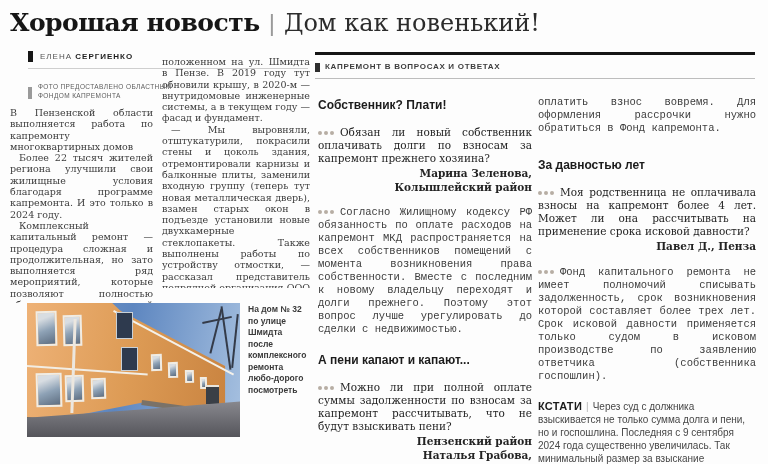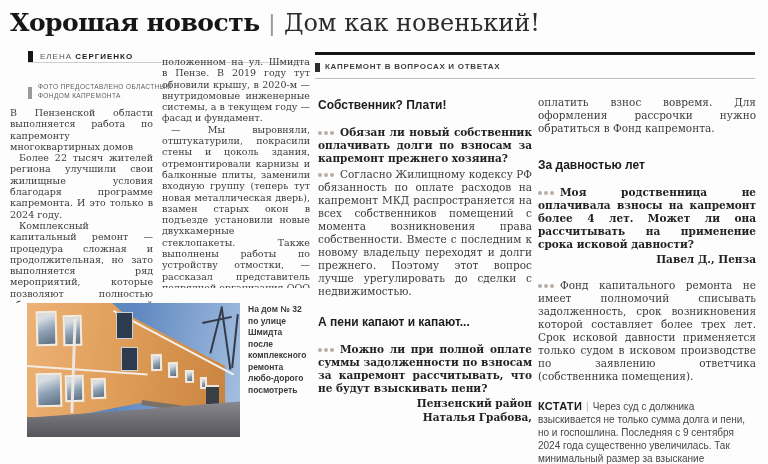--- a/index.html
+++ b/index.html
@@ -8,21 +8,21 @@
     background:#fdfdfd;font-family:"DejaVu Serif","Liberation Serif",serif;
     color:#3e3e3e;
   }
   .abs{position:absolute;}
   
   .masthead{left:10px;top:8px;white-space:nowrap;}
   .masthead .section{font:bold 25px/30px "DejaVu Serif",serif;color:#161616;letter-spacing:-0.5px;}
   .masthead .divider{font:300 24px/30px "Liberation Sans",sans-serif;color:#9a9a9a;margin:0 9px;}
   .masthead .title{font:400 24px/30px "DejaVu Serif",serif;color:#2c2c2c;}
   
-  .byline{left:28px;top:51px;width:280px;border-bottom:1px solid #cfcfcf;padding-bottom:0;
+  .byline{left:28px;top:51px;width:280px;border-bottom:1px solid #cfcfcf;padding-bottom:6px;
           display:flex;align-items:center;gap:7px;}
   .byline .bar{width:5px;height:11px;background:#161616;}
   .byline .name{font:400 8px/10px "Liberation Sans",sans-serif;letter-spacing:1px;color:#555;}
   .byline .name b{color:#1d1d1d;}
   
   .credit{left:28px;top:82px;display:flex;gap:6px;}
   .credit .bar{width:4px;height:12px;background:#9a9a9a;margin-top:5px;}
   .credit .lines{font:400 6.5px/9px "Liberation Sans",sans-serif;letter-spacing:0.4px;color:#5d5d5d;}
   
   .artcol{font:400 9.5px/11.3px "DejaVu Serif",serif;text-align:justify;color:#3c3c3c;}
@@ -58,24 +58,24 @@
   
   .qa-topbar{left:315px;top:52px;width:440px;height:3px;background:#151515;}
   .qa-label{left:315px;top:62px;display:flex;align-items:center;gap:5px;}
   .qa-label .sq{width:5px;height:9px;background:#2e2e2e;}
   .qa-label .txt{font:bold 8px/10px "Liberation Sans",sans-serif;letter-spacing:0.7px;color:#3d3d3d;}
   .qa-rule{left:315px;top:78px;width:440px;border-top:1px solid #bdbdbd;}
   .qacol{font:400 10.5px/13px "DejaVu Serif",serif;text-align:justify;color:#3c3c3c;margin-top:10px;}
   #qacol1{left:318px;top:88px;width:214px;height:376px;overflow:hidden;}
   #qacol2{left:538px;top:86px;width:218px;height:378px;overflow:hidden;}
   .qa-h{font:bold 12px/14px "Liberation Sans",sans-serif;color:#1c1c1c;margin:0 0 13px 0;text-align:left;}
-  .q{font-weight:bold;color:#232323;margin:0 0 2px 0;}
+  .q{font-weight:normal;color:#232323;margin:0 0 2px 0;}
   .sig{font-weight:bold;color:#232323;text-align:right;line-height:13.5px;margin:0 0 11px 0;}
   .sig div:empty{display:none;}
-  .a{margin:0 0 17px 0;}
+  .a{margin:0 0 17px 0;font-family:Liberation Mono, monospace;}
   .dots{display:inline-block;margin-right:4px;vertical-align:1px;}
   .dots i{display:inline-block;width:4px;height:4px;border-radius:50%;background:#b7aea4;margin-right:2px;}
   .gap{height:6px;}
   
   .kstati{font:400 10px/13px "Liberation Sans",sans-serif;color:#474747;text-align:left;margin-top:2px;}
   .kstati .lbl{font:bold 11px/13px "Liberation Sans",sans-serif;color:#1b1b1b;letter-spacing:0.3px;}
   .kstati .div{color:#b5b5b5;margin:0 4px;}
 </style>
 </head>
 <body>
@@ -140,36 +140,40 @@
 <div class="abs qa-topbar"></div>
 <div class="abs qa-label">
   <span class="sq"></span>
   <span class="txt">КАПРЕМОНТ В ВОПРОСАХ И ОТВЕТАХ</span>
 </div>
 <div class="abs qa-rule"></div>
 
 <div class="abs qacol" id="qacol1">
   <h3 class="qa-h">Собственник? Плати!</h3>
   <div class="q"><span class="dots"><i></i><i></i><i></i></span><span>Обязан ли новый собственник оплачивать долги по взносам за капремонт прежнего хозяина?</span></div>
+  <div class="sig">
+    <div>Марина Зеленова,</div>
+    <div>Колышлейский район</div>
+  </div>
   <p class="a"><span class="dots"><i></i><i></i><i></i></span><span>Согласно Жилищному кодексу РФ обязанность по оплате расходов на капремонт МКД распространяется на всех собственников помещений с момента возникновения права собственности. Вместе с последним к новому владельцу переходят и долги прежнего. Поэтому этот вопрос лучше урегулировать до сделки с недвижимостью.</span></p>
   <h3 class="qa-h">А пени капают и капают...</h3>
   <div class="q"><span class="dots"><i></i><i></i><i></i></span><span>Можно ли при полной оплате суммы задолженности по взносам за капремонт рассчитывать, что не будут взыскивать пени?</span></div>
   <div class="sig">
     <div>Пензенский район</div>
     <div>Наталья Грабова,</div>
   </div>
   <p class="a"><span class="dots"></span></p>
 </div>
 
 <div class="abs qacol" id="qacol2">
   <p class="a">оплатить взнос вовремя. Для оформления рассрочки нужно обратиться в Фонд капремонта.</p>
   <div class="gap"></div>
   <h3 class="qa-h">За давностью лет</h3>
   <div class="q"><span class="dots"><i></i><i></i><i></i></span><span>Моя родственница не оплачивала взносы на капремонт более 4 лет. Может ли она рассчитывать на применение срока исковой давности?</span></div>
   <div class="sig">
     <div>Павел Д., Пенза</div>
 
   </div>
-  <p class="a"><span class="dots"><i></i><i></i><i></i></span><span>Фонд капитального ремонта не имеет полномочий списывать задолженность, срок возникновения которой составляет более трех лет. Срок исковой давности применяется только судом в исковом производстве по заявлению ответчика (собственника помещения).</span></p>
+  <p class="a"><span class="dots"><i></i><i></i><i></i></span><span>Фонд капитального ремонта не имеет полномочий списывать задолженность, срок возникновения которой составляет более трех лет. Срок исковой давности применяется только судом в исковом производстве по заявлению ответчика (собственника госпошлин).</span></p>
   <div class="kstati">
     <span class="lbl">КСТАТИ</span><span class="div">|</span><span>Через суд с должника взыскивается не только сумма долга и пени, но и госпошлина. Последняя с 9 сентября 2024 года существенно увеличилась. Так минимальный размер за взыскание задолженности с физического лица, при подаче заявления о вынесении судебного приказа, увеличен с 200 до 2000 рублей, искового заявления – с 400 до 4000 рублей для физлиц и с 2000 до 10 000 рублей – для юридических. Повышение госпошлин станет дополнительной финансовой нагрузкой для должников. И помните, что процент собираемости – один из критериев, влияющих на срок проведения капремонта вашего дома.</span>
   </div>
 </div>
 
 </body></html>

